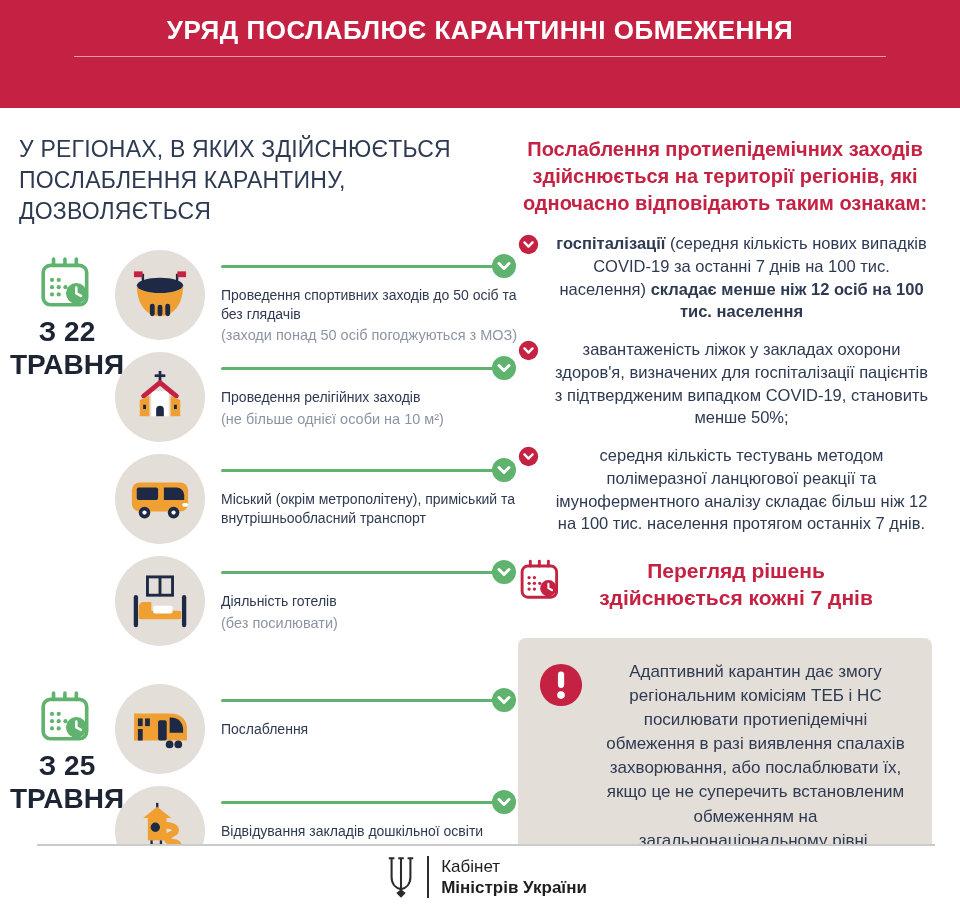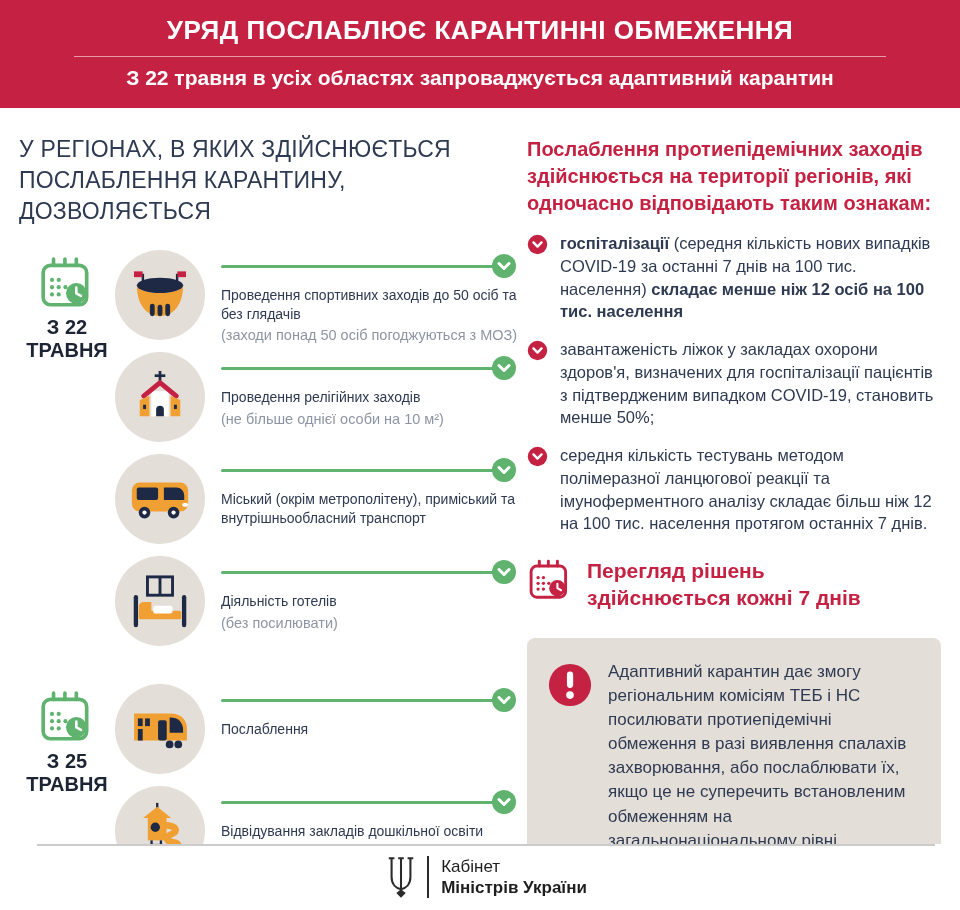--- a/index.html
+++ b/index.html
@@ -17,46 +17,46 @@
 
   
   .header{height:108px;background:var(--crimson);display:flex;flex-direction:column;align-items:center;justify-content:flex-start;}
   .header-title{color:#fff;font-size:26px;font-weight:bold;letter-spacing:.5px;margin-top:15px;white-space:nowrap;}
   .header-divider{width:812px;height:1px;background:rgba(255,255,255,.55);margin-top:10px;}
   .header-subtitle{color:#fff;font-size:21px;font-weight:bold;margin-top:9px;white-space:nowrap;}
 
   
   .main{display:flex;padding-left:19px;}
   .left-col{width:498px;}
-  .right-col{width:420px;margin-left:10px;padding-right:6px;}
+  .right-col{width:420px;margin-left:1px;padding-right:6px;text-align:center;}
 
   .section-heading{margin-top:26px;color:var(--navy);font-size:23px;line-height:1.34;letter-spacing:.2px;max-width:486px;}
 
   .group{display:flex;margin-top:24px;}
   .group2{margin-top:26px;}
   .date-cell{width:96px;flex:0 0 96px;display:flex;flex-direction:column;align-items:center;padding-top:4px;}
-  .date-label{margin-top:4px;text-align:center;color:#1D2433;font-weight:bold;font-size:20px;line-height:1.15;}
+  .date-label{margin-top:4px;text-align:center;color:#1D2433;font-weight:bold;font-size:28px;line-height:1.15;}
   .items{flex:1;}
   .item{display:flex;min-height:100px;margin-bottom:2px;}
   .icon-cell{width:106px;flex:0 0 106px;display:flex;justify-content:flex-start;}
   .icon-circle{width:90px;height:90px;border-radius:50%;background:var(--beige);display:flex;align-items:center;justify-content:center;}
   .item-content{flex:1;padding-top:3px;}
   .approve-row{display:flex;align-items:center;height:26px;}
   .approve-line{flex:1;height:3px;background:var(--green);border-radius:2px;margin-right:-4px;}
   .check-svg{flex:0 0 auto;}
   .item-title{margin-top:7px;color:var(--navy);font-size:14px;line-height:1.3;}
   .item-note{margin-top:3px;color:var(--note_gray);font-size:14.5px;line-height:1.3;white-space:nowrap;}
 
   
   .criteria-heading{margin-top:28px;color:var(--crimson);font-size:20px;font-weight:bold;line-height:1.35;}
   .criteria-list{margin-top:15px;}
   .criterion{display:flex;margin-bottom:15px;}
   .criterion .bullet{flex:0 0 21px;margin-right:12px;margin-top:2px;}
   .criterion-text{color:var(--navy);font-size:16.5px;line-height:1.38;}
-  .review-note{display:flex;align-items:flex-start;margin-top:22px;}
+  .review-note{display:flex;align-items:flex-start;margin-top:22px;gap:8px;}
   .review-note svg{flex:0 0 46px;margin-right:14px;}
   .review-text{color:var(--crimson);font-weight:bold;font-size:21px;line-height:1.3;max-width:300px;}
   .warning-box{margin-top:26px;background:var(--beige);border-radius:8px;padding:22px 20px;display:flex;align-items:flex-start;}
   .warning-box svg{flex:0 0 46px;margin-right:15px;margin-top:2px;}
   .warning-text{color:var(--navy);font-size:17px;line-height:1.42;}
 
   
   .footer{position:absolute;left:0;right:0;bottom:0;background:#fff;margin-left:12px;}
   .footer-rule{margin:0 25px;border-top:2px solid #CBCBCB;}
   .footer-content{display:flex;align-items:center;justify-content:center;padding:9px 0 11px;}
@@ -65,21 +65,20 @@
   .org-line2{font-weight:bold;}
 </style>
 </head>
 <body>
 
 <div class="page">
 
   <div class="header">
     <div class="header-title">УРЯД ПОСЛАБЛЮЄ КАРАНТИННІ ОБМЕЖЕННЯ</div>
     <div class="header-divider"></div>
-    <div class="header-subtitle">З 22 травня в усіх областях запроваджується адаптивний карантин</div>
   </div>
 
   <div class="main">
 
     <div class="left-col">
       <div class="section-heading">У РЕГІОНАХ, В ЯКИХ ЗДІЙСНЮЄТЬСЯ ПОСЛАБЛЕННЯ КАРАНТИНУ, ДОЗВОЛЯЄТЬСЯ</div>
 
       <div class="group">
         <div class="date-cell">
           <svg width="58" height="58" viewBox="0 0 56 56">

